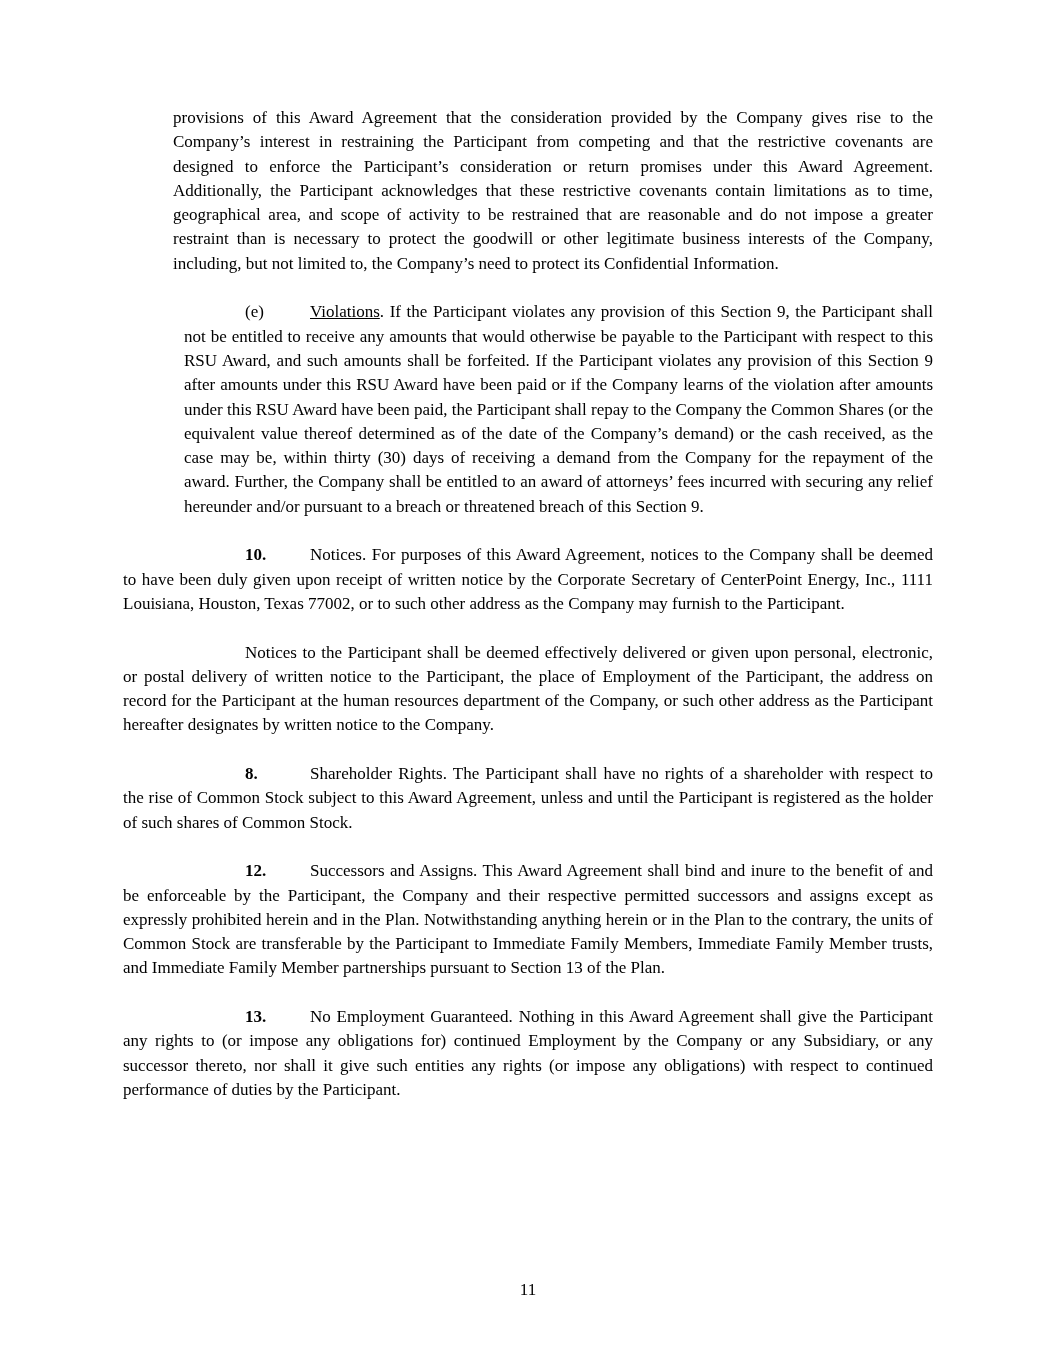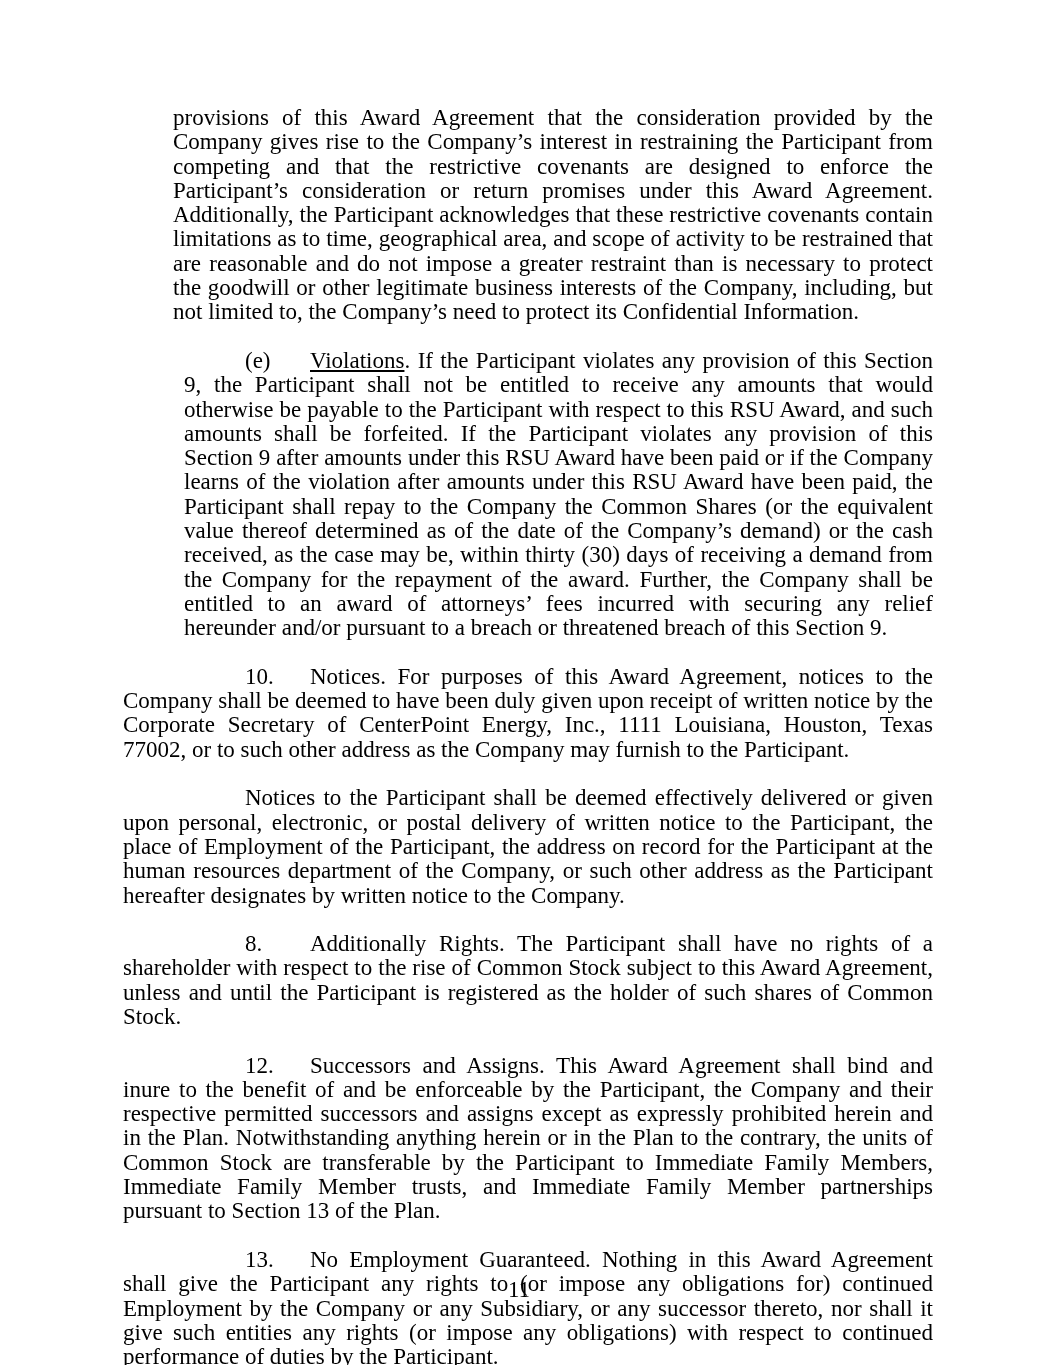--- a/index.html
+++ b/index.html
@@ -7,21 +7,21 @@
     padding: 0;
     background: #ffffff;
   }
   .page {
     position: relative;
     width: 1055px;
     height: 1365px;
     background: #ffffff;
     color: #000000;
     font-family: "Liberation Serif", "DejaVu Serif", serif;
-    font-size: 23px;
+    font-size: 17px;
     line-height: 24.3px;
     overflow: hidden;
   }
   .content {
     position: absolute;
     left: 123px;
     top: 106px;
     width: 810px;
   }
   .content p {
@@ -41,51 +41,51 @@
   
   .p-num, .p-plain {
     text-indent: 122px;
   }
   .label, .num {
     display: inline-block;
     width: 65px;
     text-indent: 0;
   }
   .num {
-    font-weight: normal;
+    font-weight: bold;
   }
   .heading {
     font-weight: normal;
   }
   .u {
     text-decoration: underline;
   }
   .page-number {
     position: absolute;
-    left: 114px;
+    left: 123px;
     top: 1278px;
     width: 810px;
     text-align: center;
   }
 </style>
 </head>
 <body>
 
 <div class="page">
   <div class="content">
 
     <p class="p-cont">provisions of this Award Agreement that the consideration provided by the Company gives rise to the Company’s interest in restraining the Participant from competing and that the restrictive covenants are designed to enforce the Participant’s consideration or return promises under this Award Agreement.  Additionally, the Participant acknowledges that these restrictive covenants contain limitations as to time, geographical area, and scope of activity to be restrained that are reasonable and do not impose a greater restraint than is necessary to protect the goodwill or other legitimate business interests of the Company, including, but not limited to, the Company’s need to protect its Confidential Information.</p>
 
     <p class="p-sub"><span class="label">(e)</span><span class="u">Violations</span><span>.</span> <span>If the Participant violates any provision of this Section 9, the Participant shall not be entitled to receive any amounts that would otherwise be payable to the Participant with respect to this RSU Award, and such amounts shall be forfeited.  If the Participant violates any provision of this Section 9 after amounts under this RSU Award have been paid or if the Company learns of the violation after amounts under this RSU Award have been paid, the Participant shall repay to the Company the Common Shares (or the equivalent value thereof determined as of the date of the Company’s demand) or the cash received, as the case may be, within thirty (30) days of receiving a demand from the Company for the repayment of the award.  Further, the Company shall be entitled to an award of attorneys’ fees incurred with securing any relief hereunder and/or pursuant to a breach or threatened breach of this Section 9.</span></p>
 
     <p class="p-num"><span class="num">10.</span><span class="heading">Notices.</span> <span>For purposes of this Award Agreement, notices to the Company shall be deemed to have been duly given upon receipt of written notice by the Corporate Secretary of CenterPoint Energy, Inc., 1111 Louisiana, Houston, Texas 77002, or to such other address as the Company may furnish to the Participant.</span></p>
 
     <p class="p-plain">Notices to the Participant shall be deemed effectively delivered or given upon personal, electronic, or postal delivery of written notice to the Participant, the place of Employment of the Participant, the address on record for the Participant at the human resources department of the Company, or such other address as the Participant hereafter designates by written notice to the Company.</p>
 
-    <p class="p-num"><span class="num">8.</span><span class="heading">Additionally Rights.</span> <span>The Participant shall have no rights of a shareholder with respect to the rise of Common Stock subject to this Award Agreement, unless and until the Participant is registered as the holder of such shares of Common Stock.</span></p>
+    <p class="p-num"><span class="num">8.</span><span class="heading">Shareholder Rights.</span> <span>The Participant shall have no rights of a shareholder with respect to the rise of Common Stock subject to this Award Agreement, unless and until the Participant is registered as the holder of such shares of Common Stock.</span></p>
 
     <p class="p-num"><span class="num">12.</span><span class="heading">Successors and Assigns.</span> <span>This Award Agreement shall bind and inure to the benefit of and be enforceable by the Participant, the Company and their respective permitted successors and assigns except as expressly prohibited herein and in the Plan.  Notwithstanding anything herein or in the Plan to the contrary, the units of Common Stock are transferable by the Participant to Immediate Family Members, Immediate Family Member trusts, and Immediate Family Member partnerships pursuant to Section 13 of the Plan.</span></p>
 
     <p class="p-num"><span class="num">13.</span><span class="heading">No Employment Guaranteed.</span> <span>Nothing in this Award Agreement shall give the Participant any rights to (or impose any obligations for) continued Employment by the Company or any Subsidiary, or any successor thereto, nor shall it give such entities any rights (or impose any obligations) with respect to continued performance of duties by the Participant.</span></p>
 
   </div>
 
   <div class="page-number">11</div>
 </div>
 

